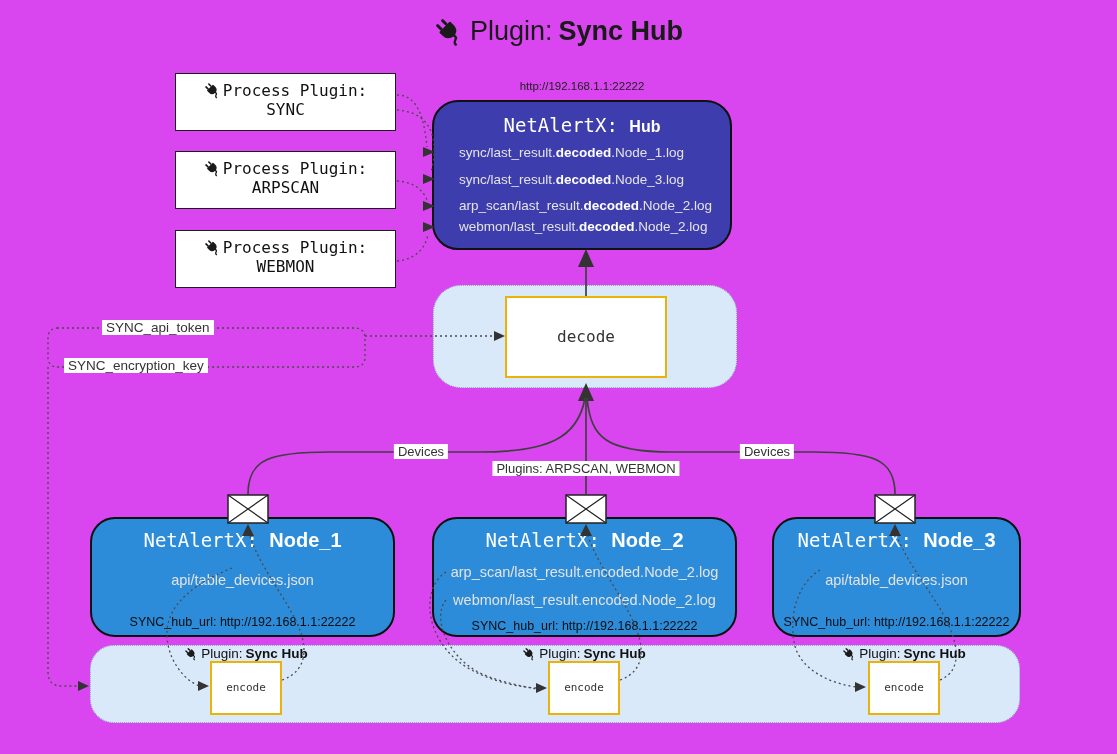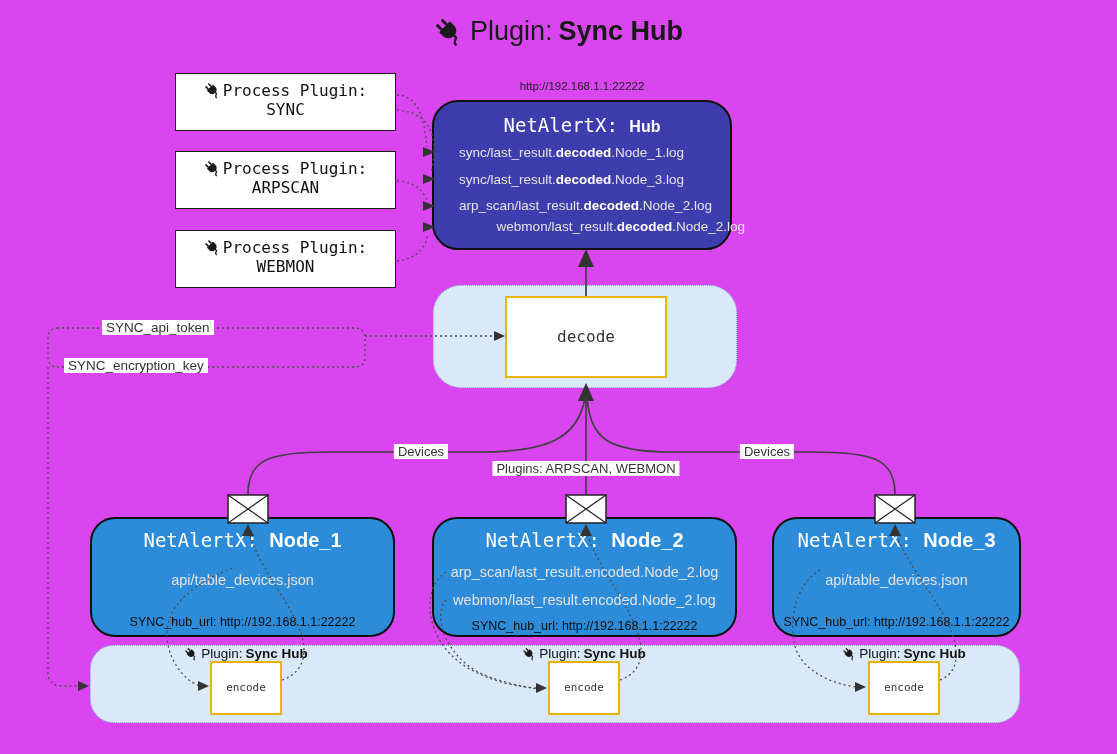--- a/index.html
+++ b/index.html
@@ -115,21 +115,21 @@
   <div class="abs hub">
     <div class="hub-title mono">
       <span>NetAlertX: </span><span class="bold">Hub</span>
     </div>
     <div class="hub-line" style="top:43px;">
       <span>sync/last_result.</span><b>decoded</b><span>.Node_1.log</span></div>
     <div class="hub-line" style="top:70px;">
       <span>sync/last_result.</span><b>decoded</b><span>.Node_3.log</span></div>
     <div class="hub-line" style="top:96px;">
       <span>arp_scan/last_result.</span><b>decoded</b><span>.Node_2.log</span></div>
-    <div class="hub-line" style="top:117px;text-align:right;">
+    <div class="hub-line" style="top:117px;">
       <span>webmon/last_result.</span><b>decoded</b><span>.Node_2.log</span></div>
   </div>
 
   <div class="abs band decode-band"></div>
   <div class="abs iobox decode-box">decode</div>
 
   <div class="abs linelabel" style="left:102px;top:320px;">SYNC_api_token</div>
   <div class="abs linelabel" style="left:64px;top:358px;">SYNC_encryption_key</div>
 
   <div class="abs linelabel center" style="left:421px;top:444px;font-size:13px;">Devices</div>

